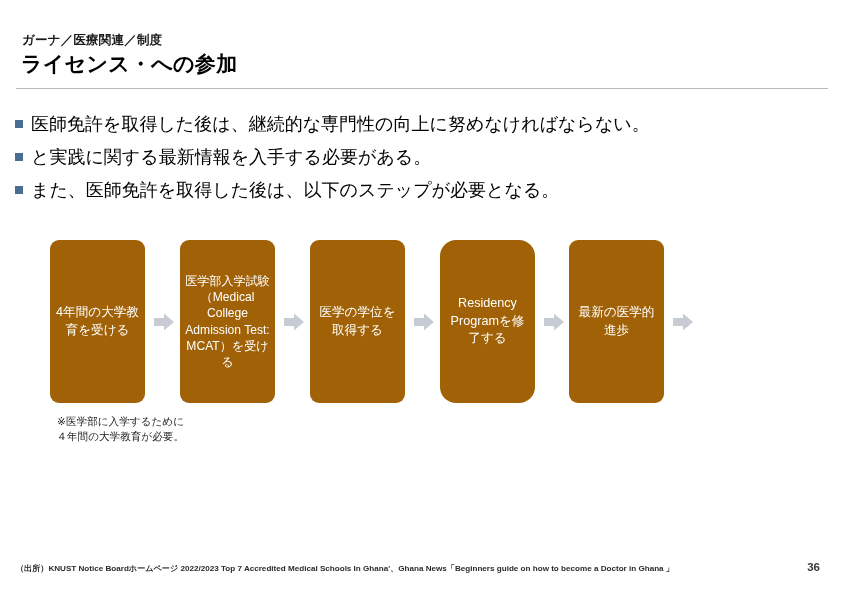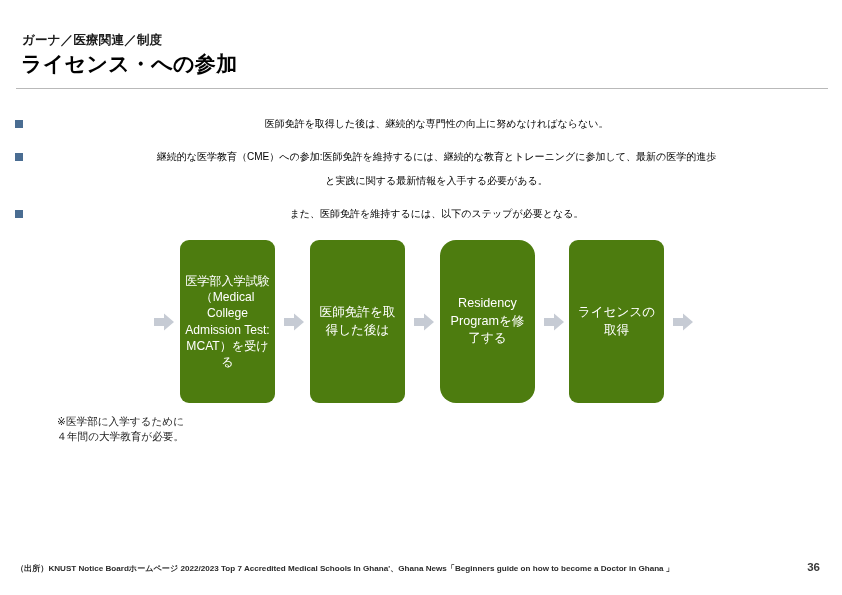--- a/index.html
+++ b/index.html
@@ -59,24 +59,23 @@
   #bullet-list {
     position: absolute;
     left: 0;
     top: 112px;
     width: 842px;
   }
   .bullet-row {
     position: relative;
     padding-left: 31px;
     margin-bottom: 9px;
-    font-size: 10px;
+    font-size: 18px;
     line-height: 24px;
     color: #000000;
-    text-align: center;
   }
   .bullet-marker {
     position: absolute;
     left: 15px;
     top: 8px;
     width: 8px;
     height: 8px;
     background: #4a6d92;
   }
   .bullet-text {
@@ -90,21 +89,21 @@
     left: 50px;
     top: 240px;
     width: 744px;
     height: 165px;
   }
   .flow-step {
     position: absolute;
     top: 0;
     width: 95px;
     height: 163px;
-    background: #4d7c0f;
+    background: #a16207;
     border-radius: 9px;
     display: flex;
     align-items: center;
     justify-content: center;
     box-sizing: border-box;
     padding: 4px 5px;
   }
   .flow-step-label {
     display: block;
     width: 100%;
@@ -176,68 +175,70 @@
 
 <div id="bullet-list">
 
   <div class="bullet-row">
     <span class="bullet-marker"></span>
     <span class="bullet-text">医師免許を取得した後は、継続的な専門性の向上に努めなければならない。</span>
   </div>
 
   <div class="bullet-row">
     <span class="bullet-marker"></span>
-    <span class="bullet-text">継続的な医学教育（CME）への参加:医師免許を維持するには、継続的な教育とトレーニングに参加して、最新の医学的進歩</span>
     <span class="cont">と実践に関する最新情報を入手する必要がある。</span>
   </div>
 
   <div class="bullet-row">
     <span class="bullet-marker"></span>
-    <span class="bullet-text">また、医師免許を維持するには、以下のステップが必要となる。</span>
+    <span class="bullet-text">また、医師免許を取得した後は、以下のステップが必要となる。</span>
   </div>
 
 </div>
 
 <div id="flow-diagram">
 
+  <div class="flow-step" style="left:0px;">
+    <span class="flow-step-label">4年間の大学教育を受ける</span>
+  </div>
   <div class="flow-arrow" style="left:103px;">
     <svg width="22" height="22" viewBox="0 0 22 22">
         <path d="M1 7 H11 V2.5 L21 11 L11 19.5 V15 H1 Z" fill="#c6cbd4"></path>
       </svg>
   </div>
 
   <div class="flow-step" style="left:130px;">
     <span class="flow-step-label small">医学部入学試験（Medical College Admission Test: MCAT）を受ける</span>
   </div>
   <div class="flow-arrow" style="left:233px;">
     <svg width="22" height="22" viewBox="0 0 22 22">
         <path d="M1 7 H11 V2.5 L21 11 L11 19.5 V15 H1 Z" fill="#c6cbd4"></path>
       </svg>
   </div>
 
   <div class="flow-step" style="left:260px;">
-    <span class="flow-step-label">医師免許を取得した後は</span>
+    <span class="flow-step-label">医学の学位を取得する</span>
   </div>
   <div class="flow-arrow" style="left:363px;">
     <svg width="22" height="22" viewBox="0 0 22 22">
         <path d="M1 7 H11 V2.5 L21 11 L11 19.5 V15 H1 Z" fill="#c6cbd4"></path>
       </svg>
   </div>
 
   <div class="flow-step" style="left:390px;border-radius:16px;">
     <span class="flow-step-label">Residency Programを修了する</span>
   </div>
   <div class="flow-arrow" style="left:493px;">
     <svg width="22" height="22" viewBox="0 0 22 22">
         <path d="M1 7 H11 V2.5 L21 11 L11 19.5 V15 H1 Z" fill="#c6cbd4"></path>
       </svg>
   </div>
 
   <div class="flow-step" style="left:519px;">
-    <span class="flow-step-label">ライセンスの取得</span>
+    <span class="flow-step-label">最新の医学的進歩</span>
   </div>
   <div class="flow-arrow" style="left:622px;">
     <svg width="22" height="22" viewBox="0 0 22 22">
         <path d="M1 7 H11 V2.5 L21 11 L11 19.5 V15 H1 Z" fill="#c6cbd4"></path>
       </svg>
   </div>
 
 
 </div>
 

